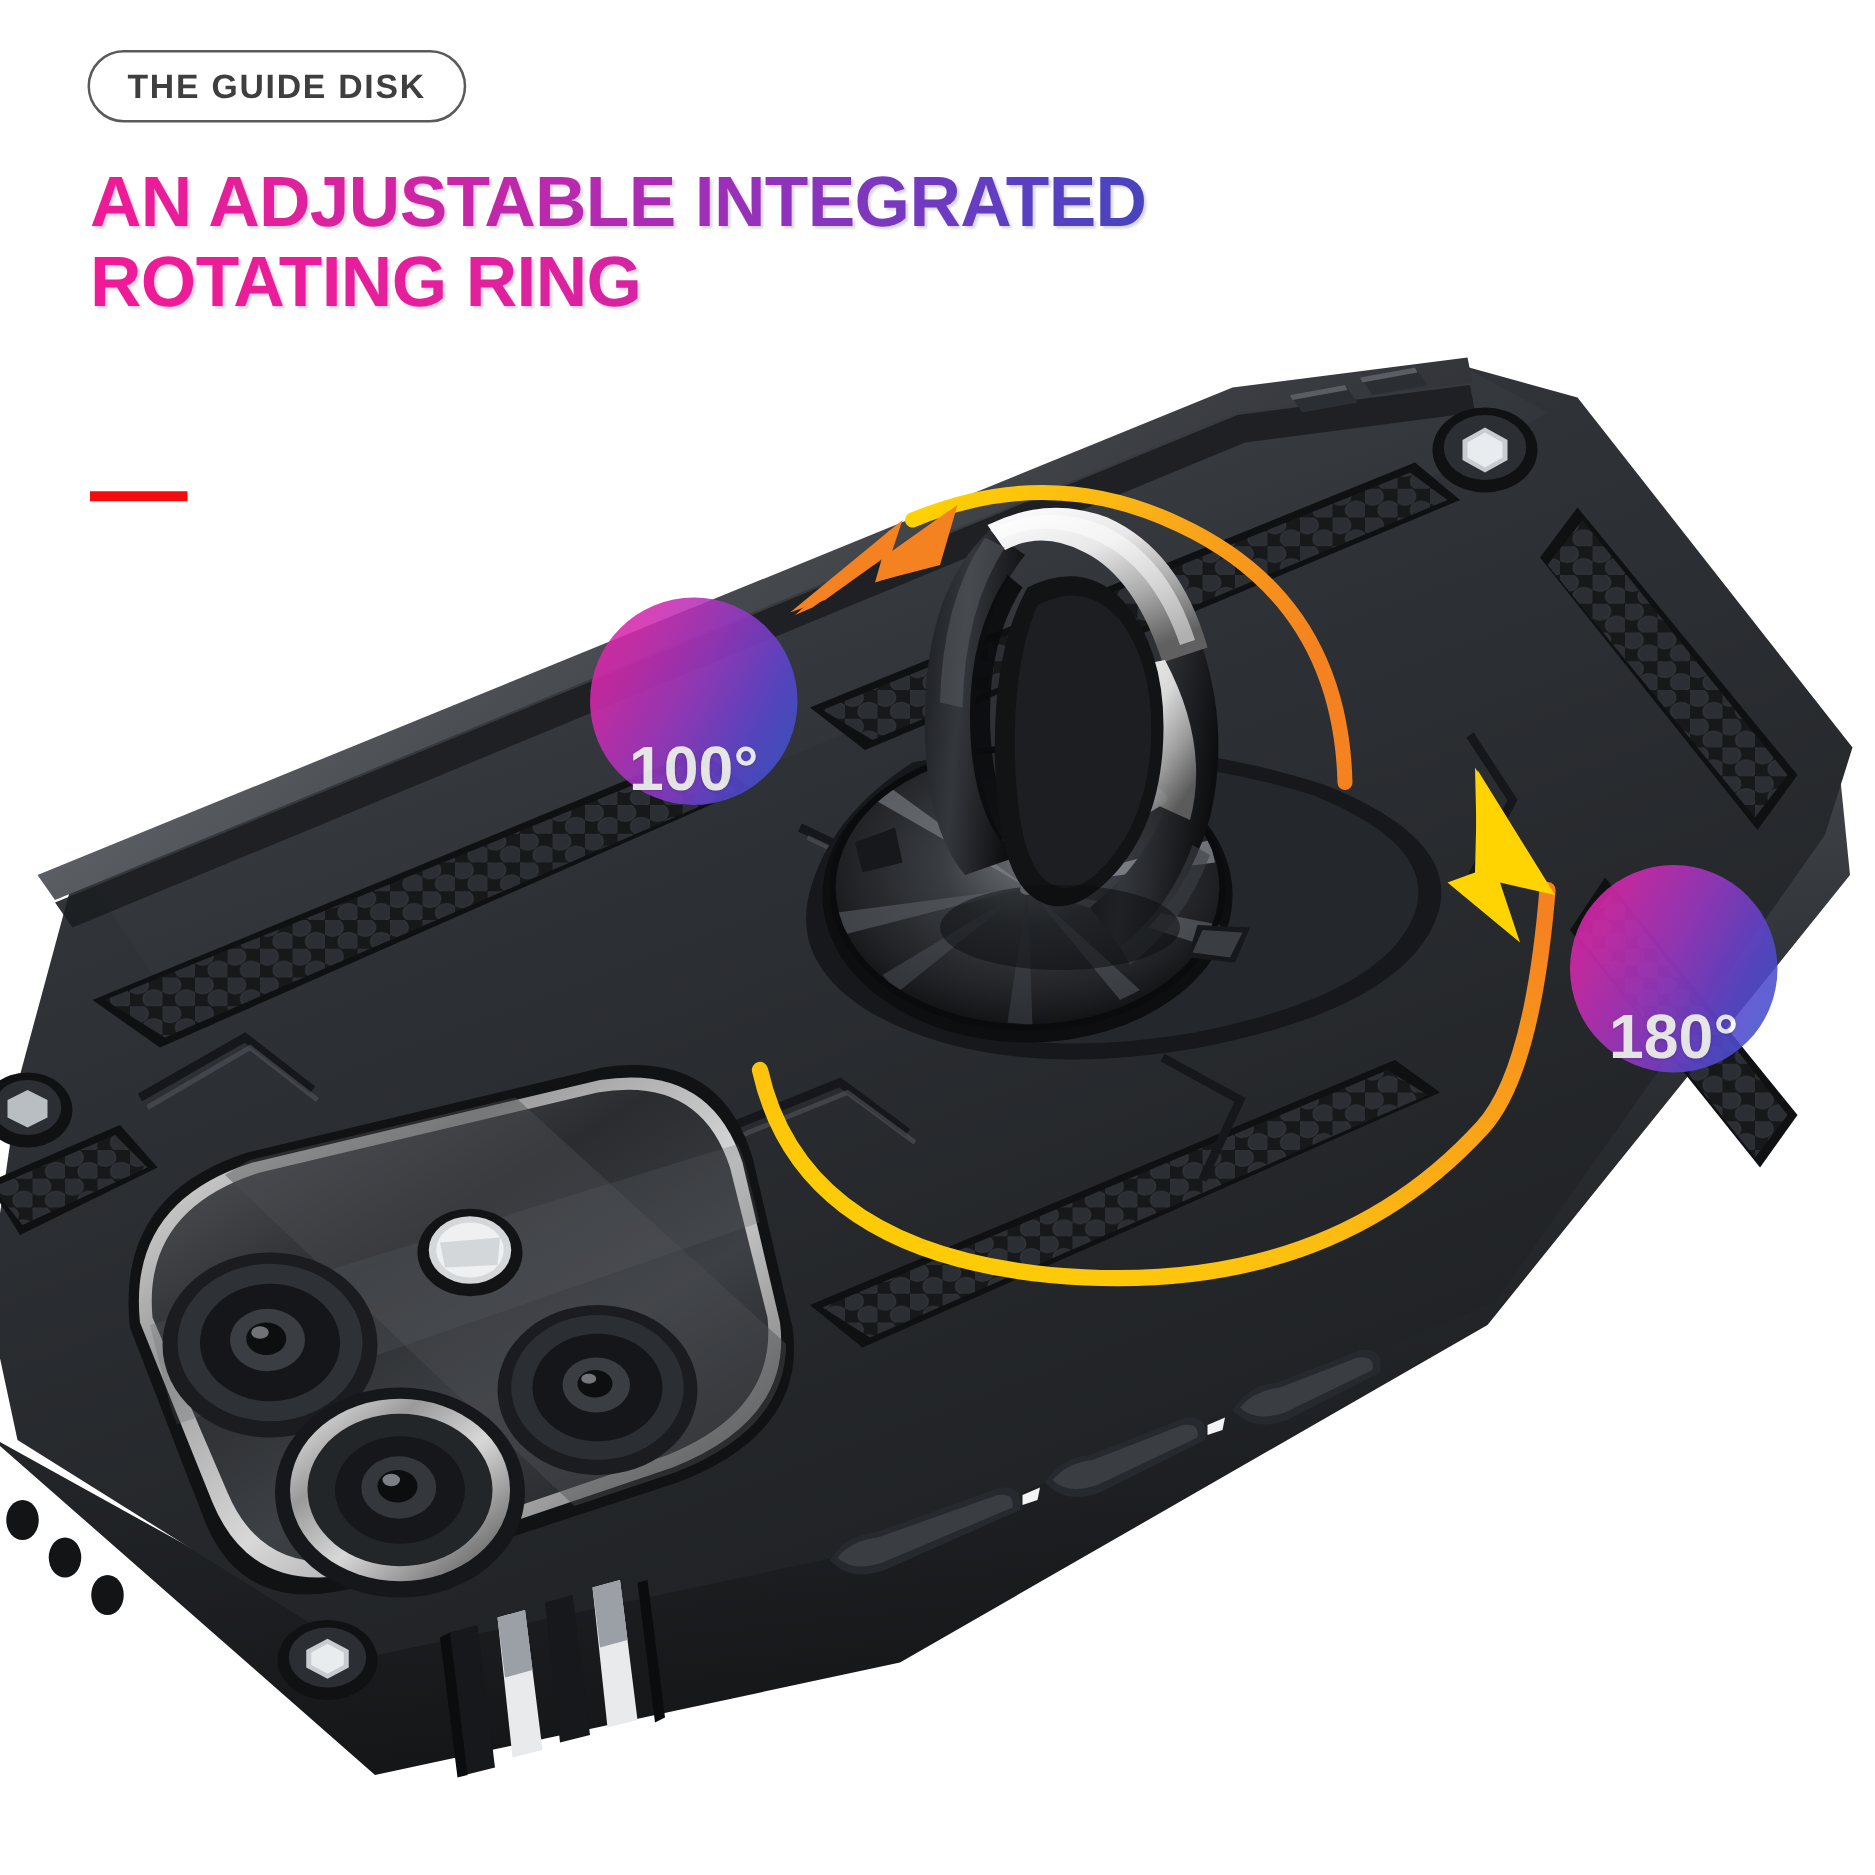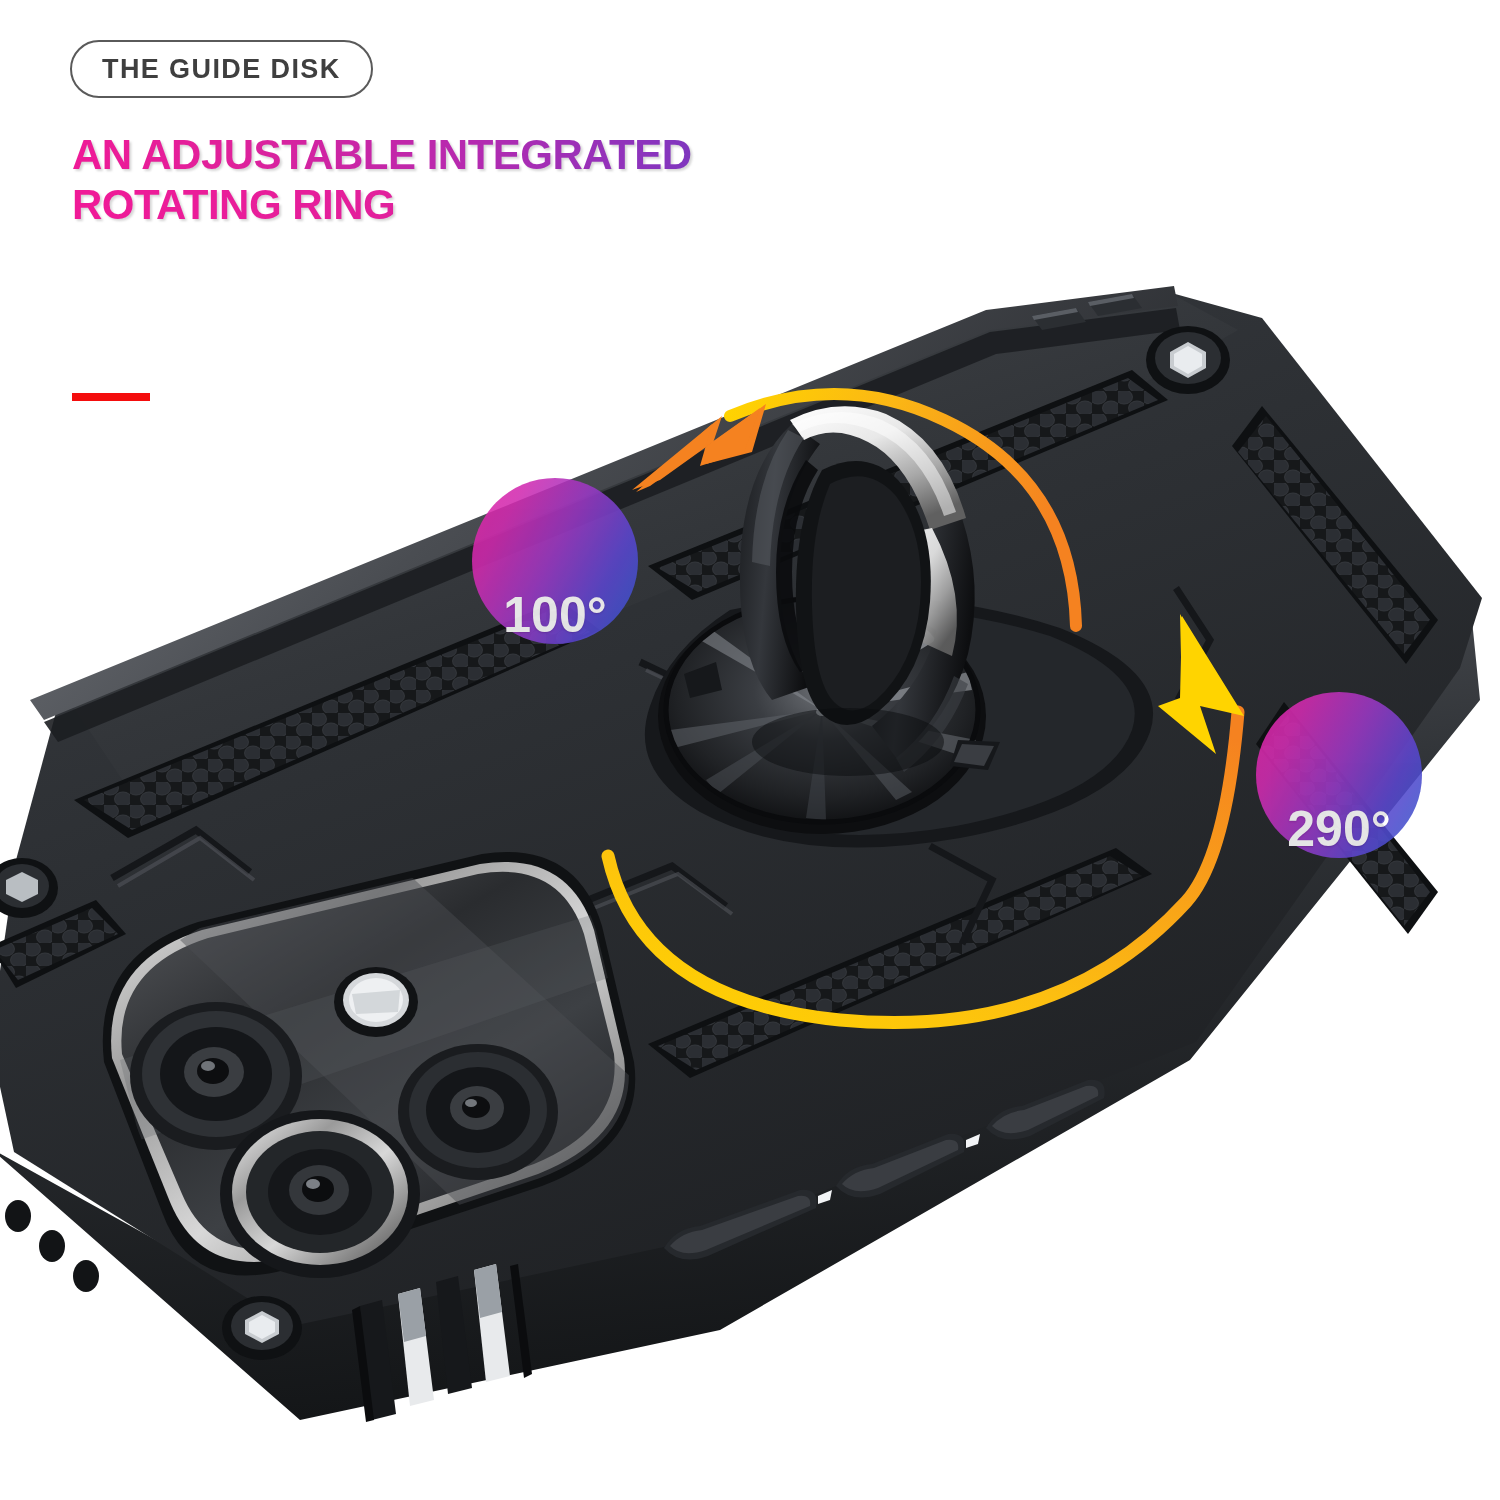--- a/index.html
+++ b/index.html
@@ -13,21 +13,21 @@
     border:2px solid #5a5a5a;border-radius:40px;
     display:flex;align-items:center;justify-content:center;
     box-sizing:border-box;background:#fff;
   }
   .badge-pill span{
     font-size:27px;font-weight:bold;color:#3f3f3f;letter-spacing:1.4px;
     font-family:"Liberation Sans",sans-serif;white-space:nowrap;
   }
   .headline{position:absolute;left:72px;top:135px;width:1000px;}
   .hl-line{
-    font-size:42px;font-weight:bold;line-height:0.97;letter-spacing:-0.5px;
+    font-size:57px;font-weight:bold;line-height:0.97;letter-spacing:-0.5px;
     font-family:"Liberation Sans",sans-serif;
     margin:0 0 9px 0;white-space:nowrap;
     background-image:linear-gradient(90deg,#ef1a97 0%,#e0219b 16%,#b52ab0 40%,#8a34bd 58%,#5840c2 76%,#2a49b5 100%);
     -webkit-background-clip:text;background-clip:text;
     color:transparent;-webkit-text-fill-color:transparent;
     filter:drop-shadow(2px 2px 1px rgba(120,120,120,.30));
   }
   .hl-line.l2{background-image:linear-gradient(90deg,#f01a97 0%,#e61f9a 18%,#bc2aae 42%,#9132bb 62%,#6139c2 82%,#4243bb 100%);}
   .hl-line.l3{background-image:linear-gradient(90deg,#f01a97 0%,#e3209c 30%,#c328aa 62%,#a82eb4 100%);}
   .red-rule{position:absolute;left:72px;top:393px;width:78px;height:8px;background:#f40d0d;}
@@ -357,16 +357,16 @@
     <div class="hl-line l1">AN ADJUSTABLE INTEGRATED</div>
     <div class="hl-line l3">ROTATING RING</div>
   </div>
 
   <div class="red-rule"></div>
 
   <div class="deg-badge" id="badge100">
     <span>100°</span>
   </div>
   <div class="deg-badge" id="badge360">
-    <span>290°</span>
+    <span>180°</span>
   </div>
 
 </div>
 
 </body></html>

